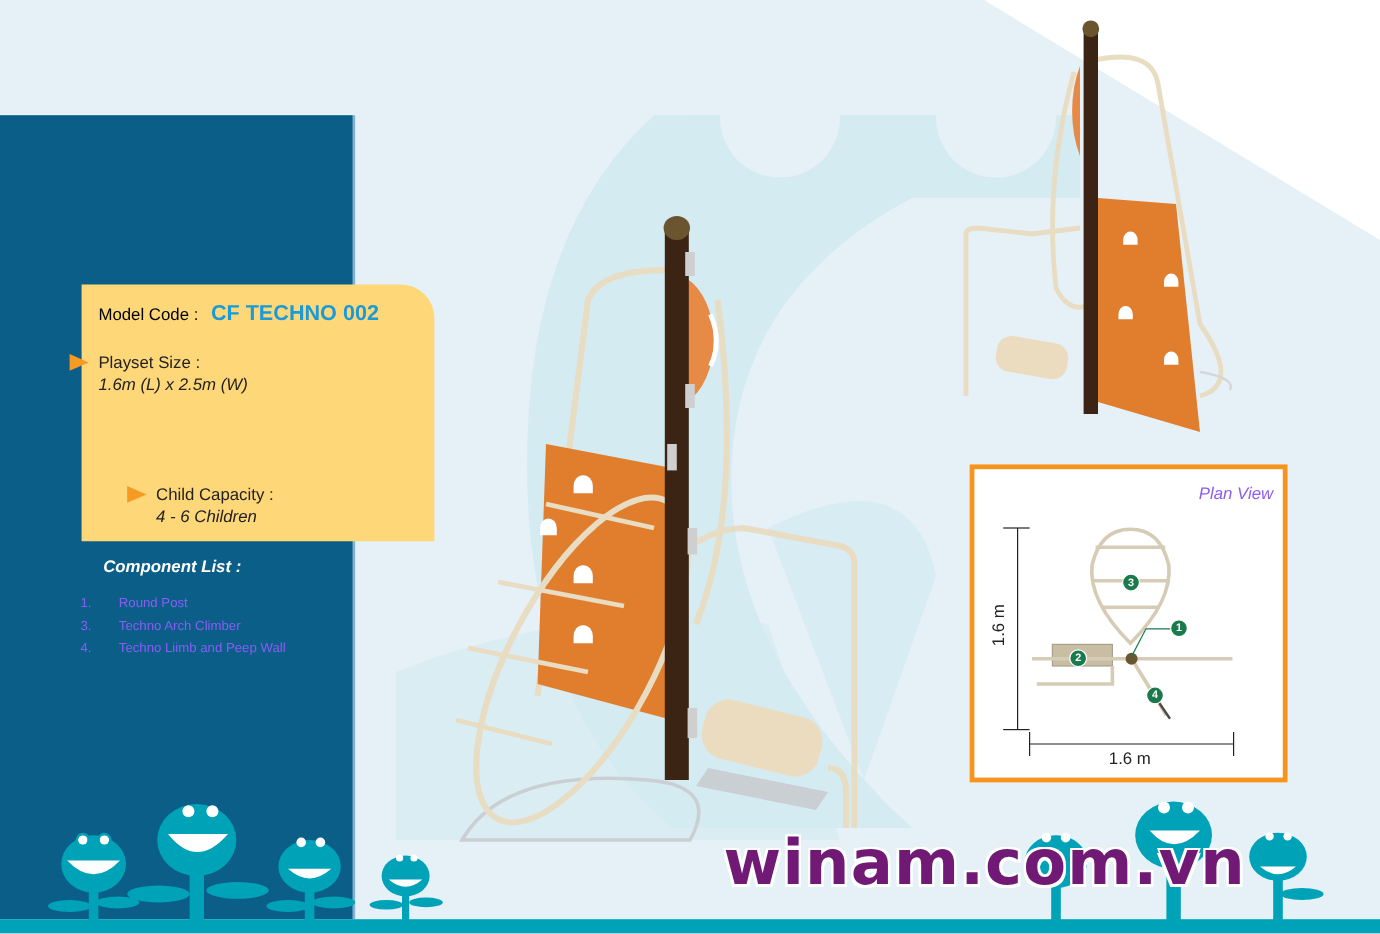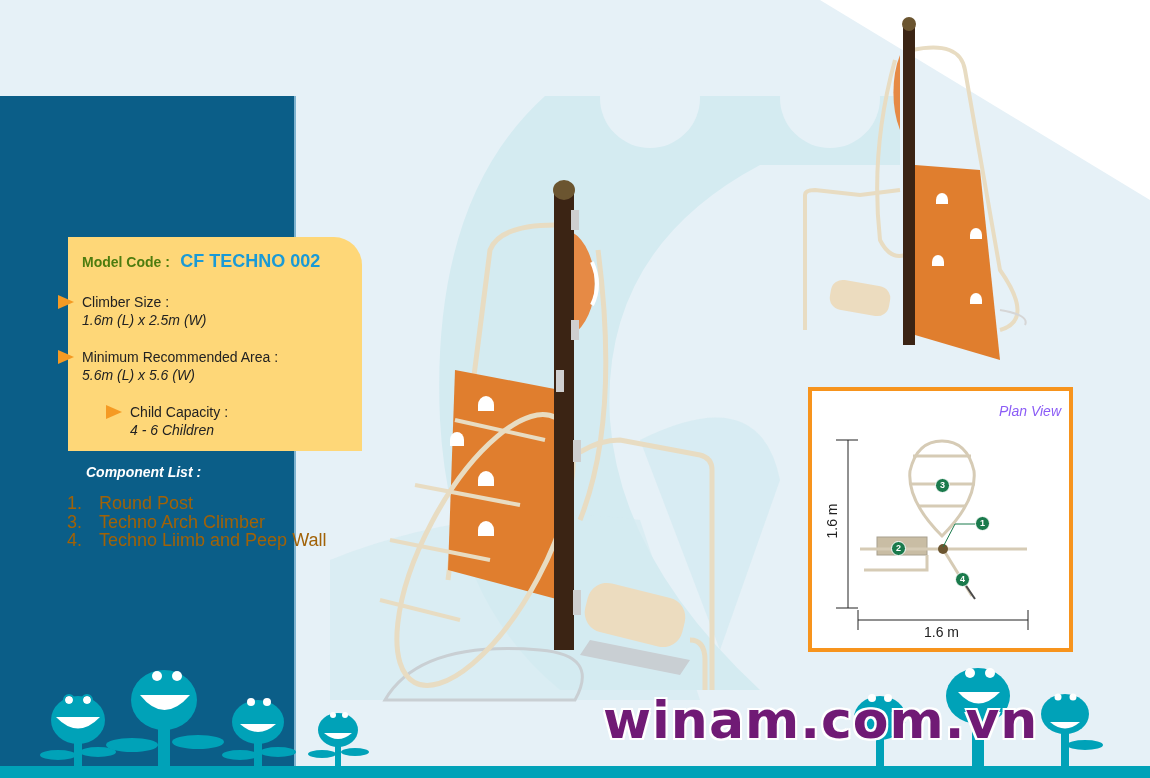--- a/index.html
+++ b/index.html
@@ -17,34 +17,34 @@
     .side-panel {
       position: absolute; left: 0; top: 96px; width: 294px; height: 670px;
       background: #0b5e88;
     }
     .side-panel-edge { position: absolute; left: 294px; top: 96px; width: 2px; height: 670px; background: #7fb3cf; }
     .info-card {
       position: absolute; left: 68px; top: 237px; width: 294px; height: 214px;
       background: #fed778; border-top-right-radius: 28px;
     }
     .model-row { position: absolute; left: 14px; top: 14px; white-space: nowrap; }
-    .model-label { font-weight: bold; font-size: 14px; color: #4d7c0f; margin-top: 44px; }
+    .model-label { font-weight: normal; font-size: 14px; color: #000000; margin-top: 44px; }
     .model-code { font-weight: bold; font-size: 18px; color: #1a9ad6; margin-left: 6px; }
     .spec { position: absolute; left: 14px; font-size: 14px; color: #222; line-height: 18px; }
     .spec .val { font-style: italic; }
     .arrow {
       position: absolute; left: -10px; width: 0; height: 0;
       border-top: 7px solid transparent; border-bottom: 7px solid transparent;
       border-left: 16px solid #f59a23;
     }
     .comp-title {
       position: absolute; left: 66px; top: 464px; color: #fff;
       font-weight: bold; font-style: italic; font-size: 14px; margin-left: 20px;
     }
-    .comp-list { position: absolute; left: 67px; top: 494px; color: #a16207; font-size: 18px; }
+    .comp-list { position: absolute; left: 67px; top: 494px; color: #8b5cf6; font-size: 11px; }
     .comp-item { height: 18.5px; line-height: 18.5px; white-space: nowrap; }
     .comp-num { display: inline-block; width: 32px; }
     .bottom-bar { position: absolute; left: 0; top: 766px; width: 1150px; height: 12px; background: #00a2b8; }
     .plan-box {
       position: absolute; left: 808px; top: 387px; width: 257px; height: 257px;
       border: 4px solid #f7941d; background: #ffffff;
     }
     .plan-title { position: absolute; right: 8px; top: 12px; font-style: italic; font-size: 14px; color: #8b5cf6; }
     .dim-label { position: absolute; font-size: 14px; color: #222; }
     .badge-num {
@@ -77,27 +77,22 @@
 <div class="side-panel"></div>
 <div class="side-panel-edge"></div>
 
 <div class="info-card">
   <div class="model-row">
     <span class="model-label">Model Code :</span>
     <span class="model-code">CF TECHNO 002</span>
   </div>
   <div class="spec" style="top:56px;">
     <span class="arrow" style="left:-24px;top:2px;"></span>
-    <div>Climber Size :</div>
+    <div>Playset Size :</div>
     <div class="val">1.6m (L) x 2.5m (W)</div>
-  </div>
-  <div class="spec" style="top:111px;">
-    <span class="arrow" style="left:-24px;top:2px;"></span>
-    <div>Minimum Recommended Area :</div>
-    <div class="val">5.6m (L) x 5.6 (W)</div>
   </div>
   <div class="spec" style="top:166px;margin-left:48px;">
     <span class="arrow" style="left:-24px;top:2px;"></span>
     <div>Child Capacity :</div>
     <div class="val">4 - 6 Children</div>
   </div>
 </div>
 
 <div class="comp-title">Component List :</div>
 <div class="comp-list">

